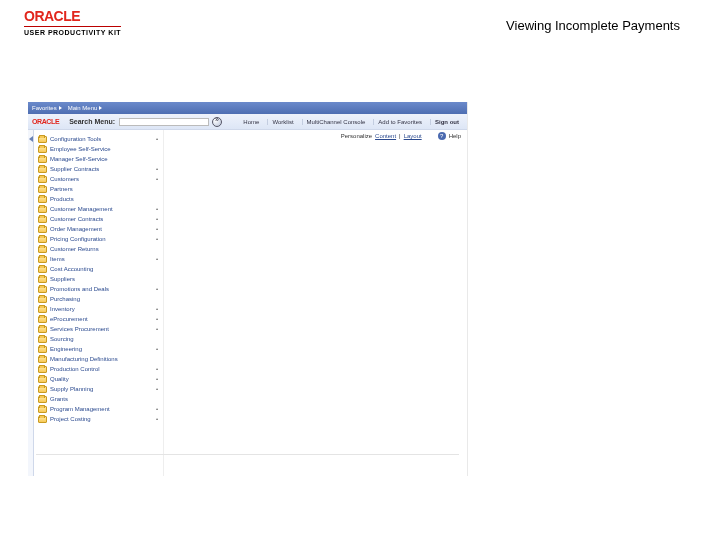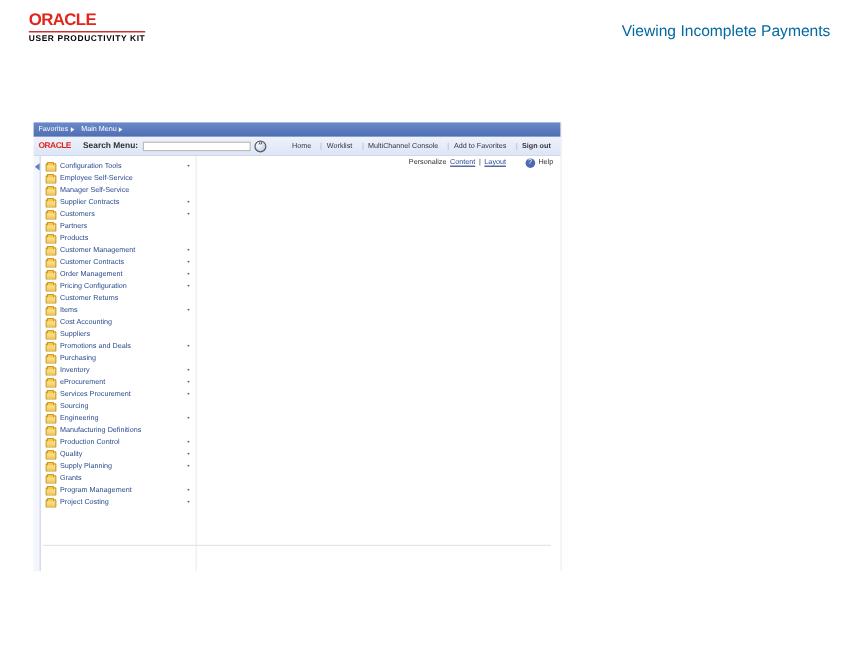--- a/index.html
+++ b/index.html
@@ -33,23 +33,23 @@
   .brand-sub {
     font-size: 7px;
     font-weight: 700;
     letter-spacing: 0.5px;
     color: #000;
     border-top: 1px solid #b00;
     margin-top: 2px; padding-top: 2px;
   }
   .page-title {
     position: absolute;
-    right: 28px; top: 18px;
+    right: 40px; top: 18px;
     font-size: 13px;
-    color: #0369a1;
+    color: #000000;
   }
 
   
   .app {
     position: absolute;
     left: 28px;
     top: 102px;
     width: 440px;
     height: 374px;
     border-right: 1px solid #e9e9e9;

